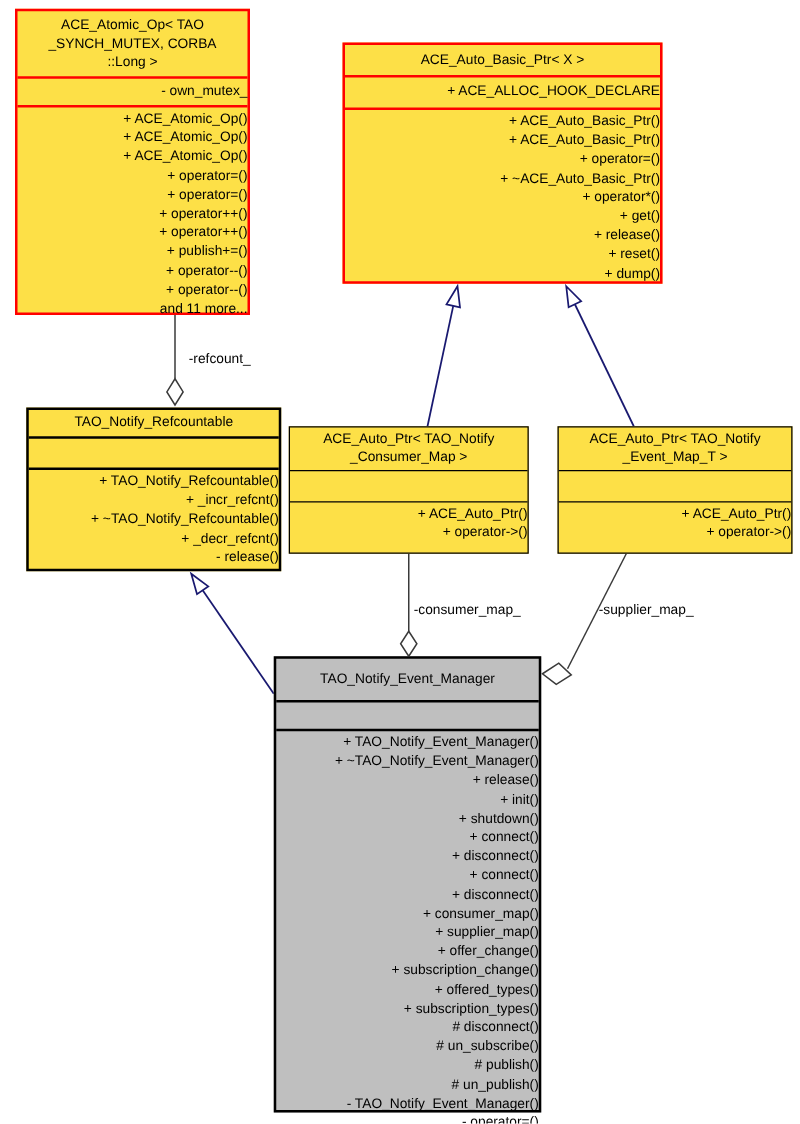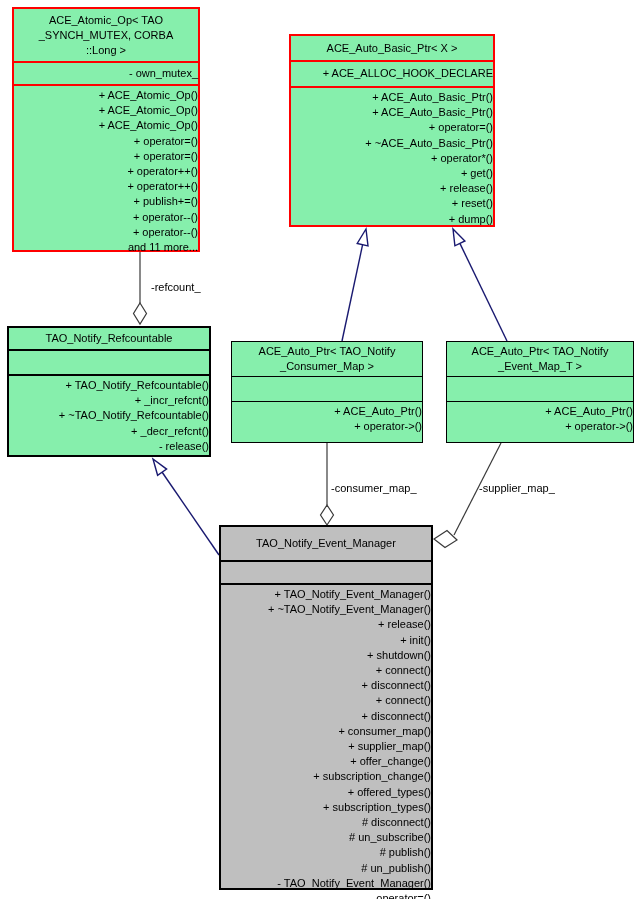--- a/index.html
+++ b/index.html
@@ -17,21 +17,21 @@
     color:var(--ink);overflow:hidden;
   }
   svg.edges{position:absolute;left:0;top:0;}
   svg .agg{stroke:var(--edge-gray,#3a3a3a);stroke-width:1.2;fill:none;}
   svg .diamond{fill:#ffffff;stroke:var(--edge-gray,#3a3a3a);stroke-width:1.2;}
   svg .inh{stroke:var(--inheritance-blue,#191970);stroke-width:1.4;fill:none;}
   svg .inh-head{fill:#ffffff;stroke:var(--inheritance-blue,#191970);stroke-width:1.4;}
 
   .uml-box{
     position:absolute;box-sizing:border-box;display:flex;flex-direction:column;
-    background:#86efac;border:2px solid var(--ink);font-size:11px;line-height:15px;
+    background:#fde047;border:2px solid var(--ink);font-size:11px;line-height:15px;
   }
   .uml-box.red{border-color:var(--accent-red,#ff0000);}
   .uml-box.thin{border-width:1px;}
   .uml-box.highlight{background:var(--node-fill-gray,#bfbfbf);}
 
   .sec{box-sizing:border-box;border-bottom:2px solid var(--ink);flex:0 0 auto;}
   .uml-box.thin .sec{border-bottom-width:1px;}
   .uml-box.red .sec{border-bottom-color:var(--accent-red,#ff0000);}
   .sec:last-child{border-bottom:none;flex:1 1 auto;}
 
@@ -105,21 +105,21 @@
         <div class="member">+ operator=()</div>
         <div class="member">+ operator++()</div>
         <div class="member">+ operator++()</div>
         <div class="member">+ publish+=()</div>
         <div class="member">+ operator--()</div>
         <div class="member">+ operator--()</div>
         <div class="member">and 11 more...</div>
       </div>
   </div>
 
-  <div class="uml-box red" style="left:289px;top:34px;width:206px;height:193px">
+  <div class="uml-box red" style="left:274px;top:34px;width:256px;height:193px">
     <div class="sec title" style="height:26px">
 
     <div class="tline">ACE_Auto_Basic_Ptr&lt; X &gt;</div>
       </div>
     <div class="sec attrs" style="height:26px">
 
     <div class="member">+ ACE_ALLOC_HOOK_DECLARE</div>
       </div>
     <div class="sec methods">
 
@@ -128,21 +128,21 @@
         <div class="member">+ operator=()</div>
         <div class="member">+ ~ACE_Auto_Basic_Ptr()</div>
         <div class="member">+ operator*()</div>
         <div class="member">+ get()</div>
         <div class="member">+ release()</div>
         <div class="member">+ reset()</div>
         <div class="member">+ dump()</div>
       </div>
   </div>
 
-  <div class="uml-box" style="left:7px;top:326px;width:204px;height:131px">
+  <div class="uml-box" style="left:21px;top:326px;width:204px;height:131px">
     <div class="sec title" style="height:23px">
 
     <div class="tline">TAO_Notify_Refcountable</div>
       </div>
     <div class="sec attrs" style="height:25px">
       
     </div>
     <div class="sec methods">
 
     <div class="member">+ TAO_Notify_Refcountable()</div>

